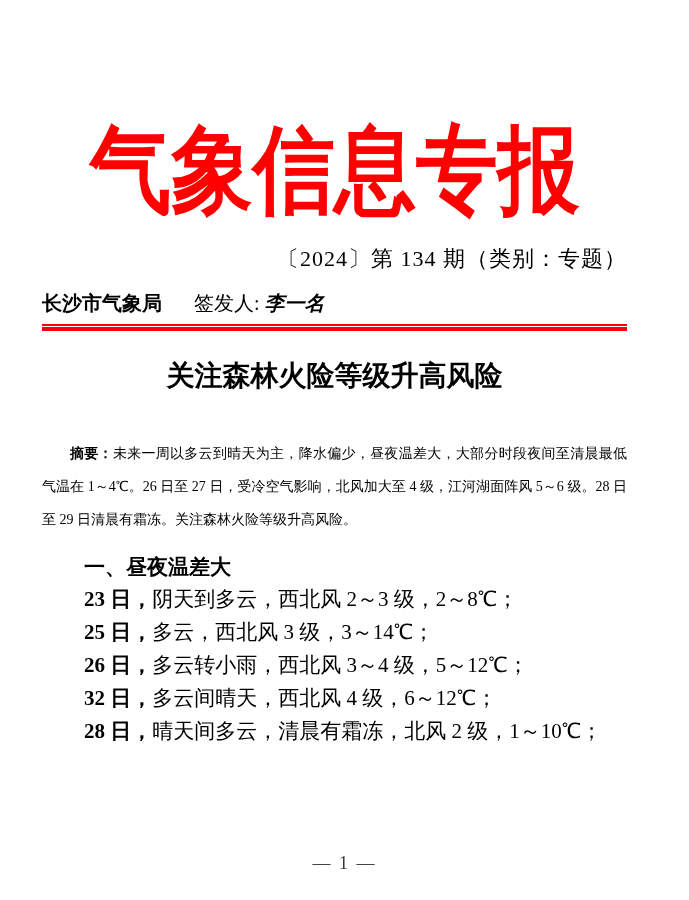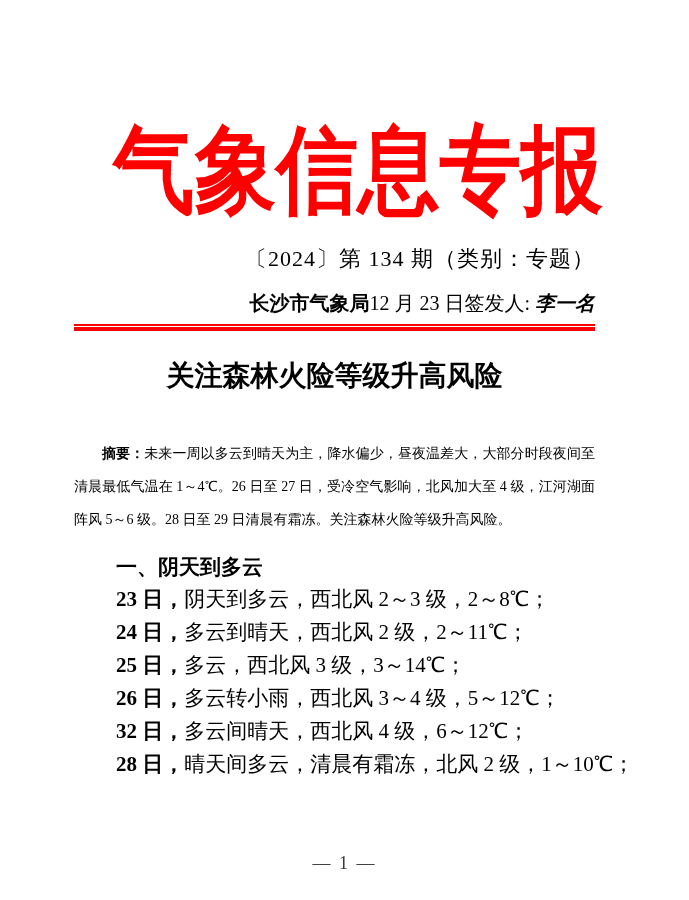--- a/index.html
+++ b/index.html
@@ -8,21 +8,21 @@
     background: #ffffff;
     position: relative;
     overflow: hidden;
     font-family: "Liberation Serif", serif;
     color: #000000;
   }
   .page {
     position: absolute;
     left: 0; top: 0;
     width: 669px; height: 900px;
-    padding: 0 74px;
+    padding: 0 42px;
     box-sizing: border-box;
   }
   
   .masthead-title {
     margin-top: 120px;
     height: 102px;
     line-height: 102px;
     font-size: 96px;
     font-weight: bold;
     color: #ff0000;
@@ -35,24 +35,25 @@
     margin-top: 22px;
     font-size: 22px;
     text-align: right;
     letter-spacing: 1px;
     white-space: nowrap;
   }
   
   .header-row {
     margin-top: 16px;
     display: flex;
-    justify-content: flex-end;
+    justify-content: flex-start;
     align-items: baseline;
     font-size: 20px;
     padding-bottom: 7px;
+    gap: 32px;
   }
   .agency { font-weight: bold; }
   .issuer-name { font-weight: bold; font-style: italic; }
   .red-rule {
     height: 7px;
     background: linear-gradient(
       to bottom,
       #ff0000 0px, #ff0000 2px,
       #ffffff 2px, #ffffff 3px,
       #ff0000 3px, #ff0000 7px
@@ -106,40 +107,38 @@
 <body>
 
 <div class="page">
 
   <div class="masthead-title">气象信息专报</div>
 
   <div class="issue-line">〔2024〕第 134 期（类别：专题）</div>
 
   <div class="header-row">
     <span class="agency">长沙市气象局</span>
-    <span class="doc-date">12 月 23 日</span>
     <span>
       <span class="issuer-label">签发人:</span>
       <span class="issuer-name">李一名</span>
     </span>
   </div>
 
   <div class="red-rule"></div>
 
   <div class="headline">
     <div>关注森林火险等级升高风险</div>
   </div>
 
   <p class="abstract"><span class="abstract-label">摘要：</span><span>未来一周以多云到晴天为主，降水偏少，昼夜温差大，大部分时段夜间至清晨最低气温在 1～4℃。26 日至 27 日，受冷空气影响，北风加大至 4 级，江河湖面阵风 5～6 级。28 日至 29 日清晨有霜冻。关注森林火险等级升高风险。</span></p>
 
-  <div class="section-heading">一、阴天到多云</div>
+  <div class="section-heading">一、昼夜温差大</div>
 
   <div>
     <div class="forecast-line"><span class="forecast-day">23 日，</span><span>阴天到多云，西北风 2～3 级，2～8℃；</span></div>
-    <div class="forecast-line"><span class="forecast-day">24 日，</span><span>多云到晴天，西北风 2 级，2～11℃；</span></div>
     <div class="forecast-line"><span class="forecast-day">25 日，</span><span>多云，西北风 3 级，3～14℃；</span></div>
     <div class="forecast-line"><span class="forecast-day">26 日，</span><span>多云转小雨，西北风 3～4 级，5～12℃；</span></div>
     <div class="forecast-line"><span class="forecast-day">32 日，</span><span>多云间晴天，西北风 4 级，6～12℃；</span></div>
     <div class="forecast-line"><span class="forecast-day">28 日，</span><span>晴天间多云，清晨有霜冻，北风 2 级，1～10℃；</span></div>
   </div>
 
   <div class="page-footer">— 1 —</div>
 
 </div>
 

